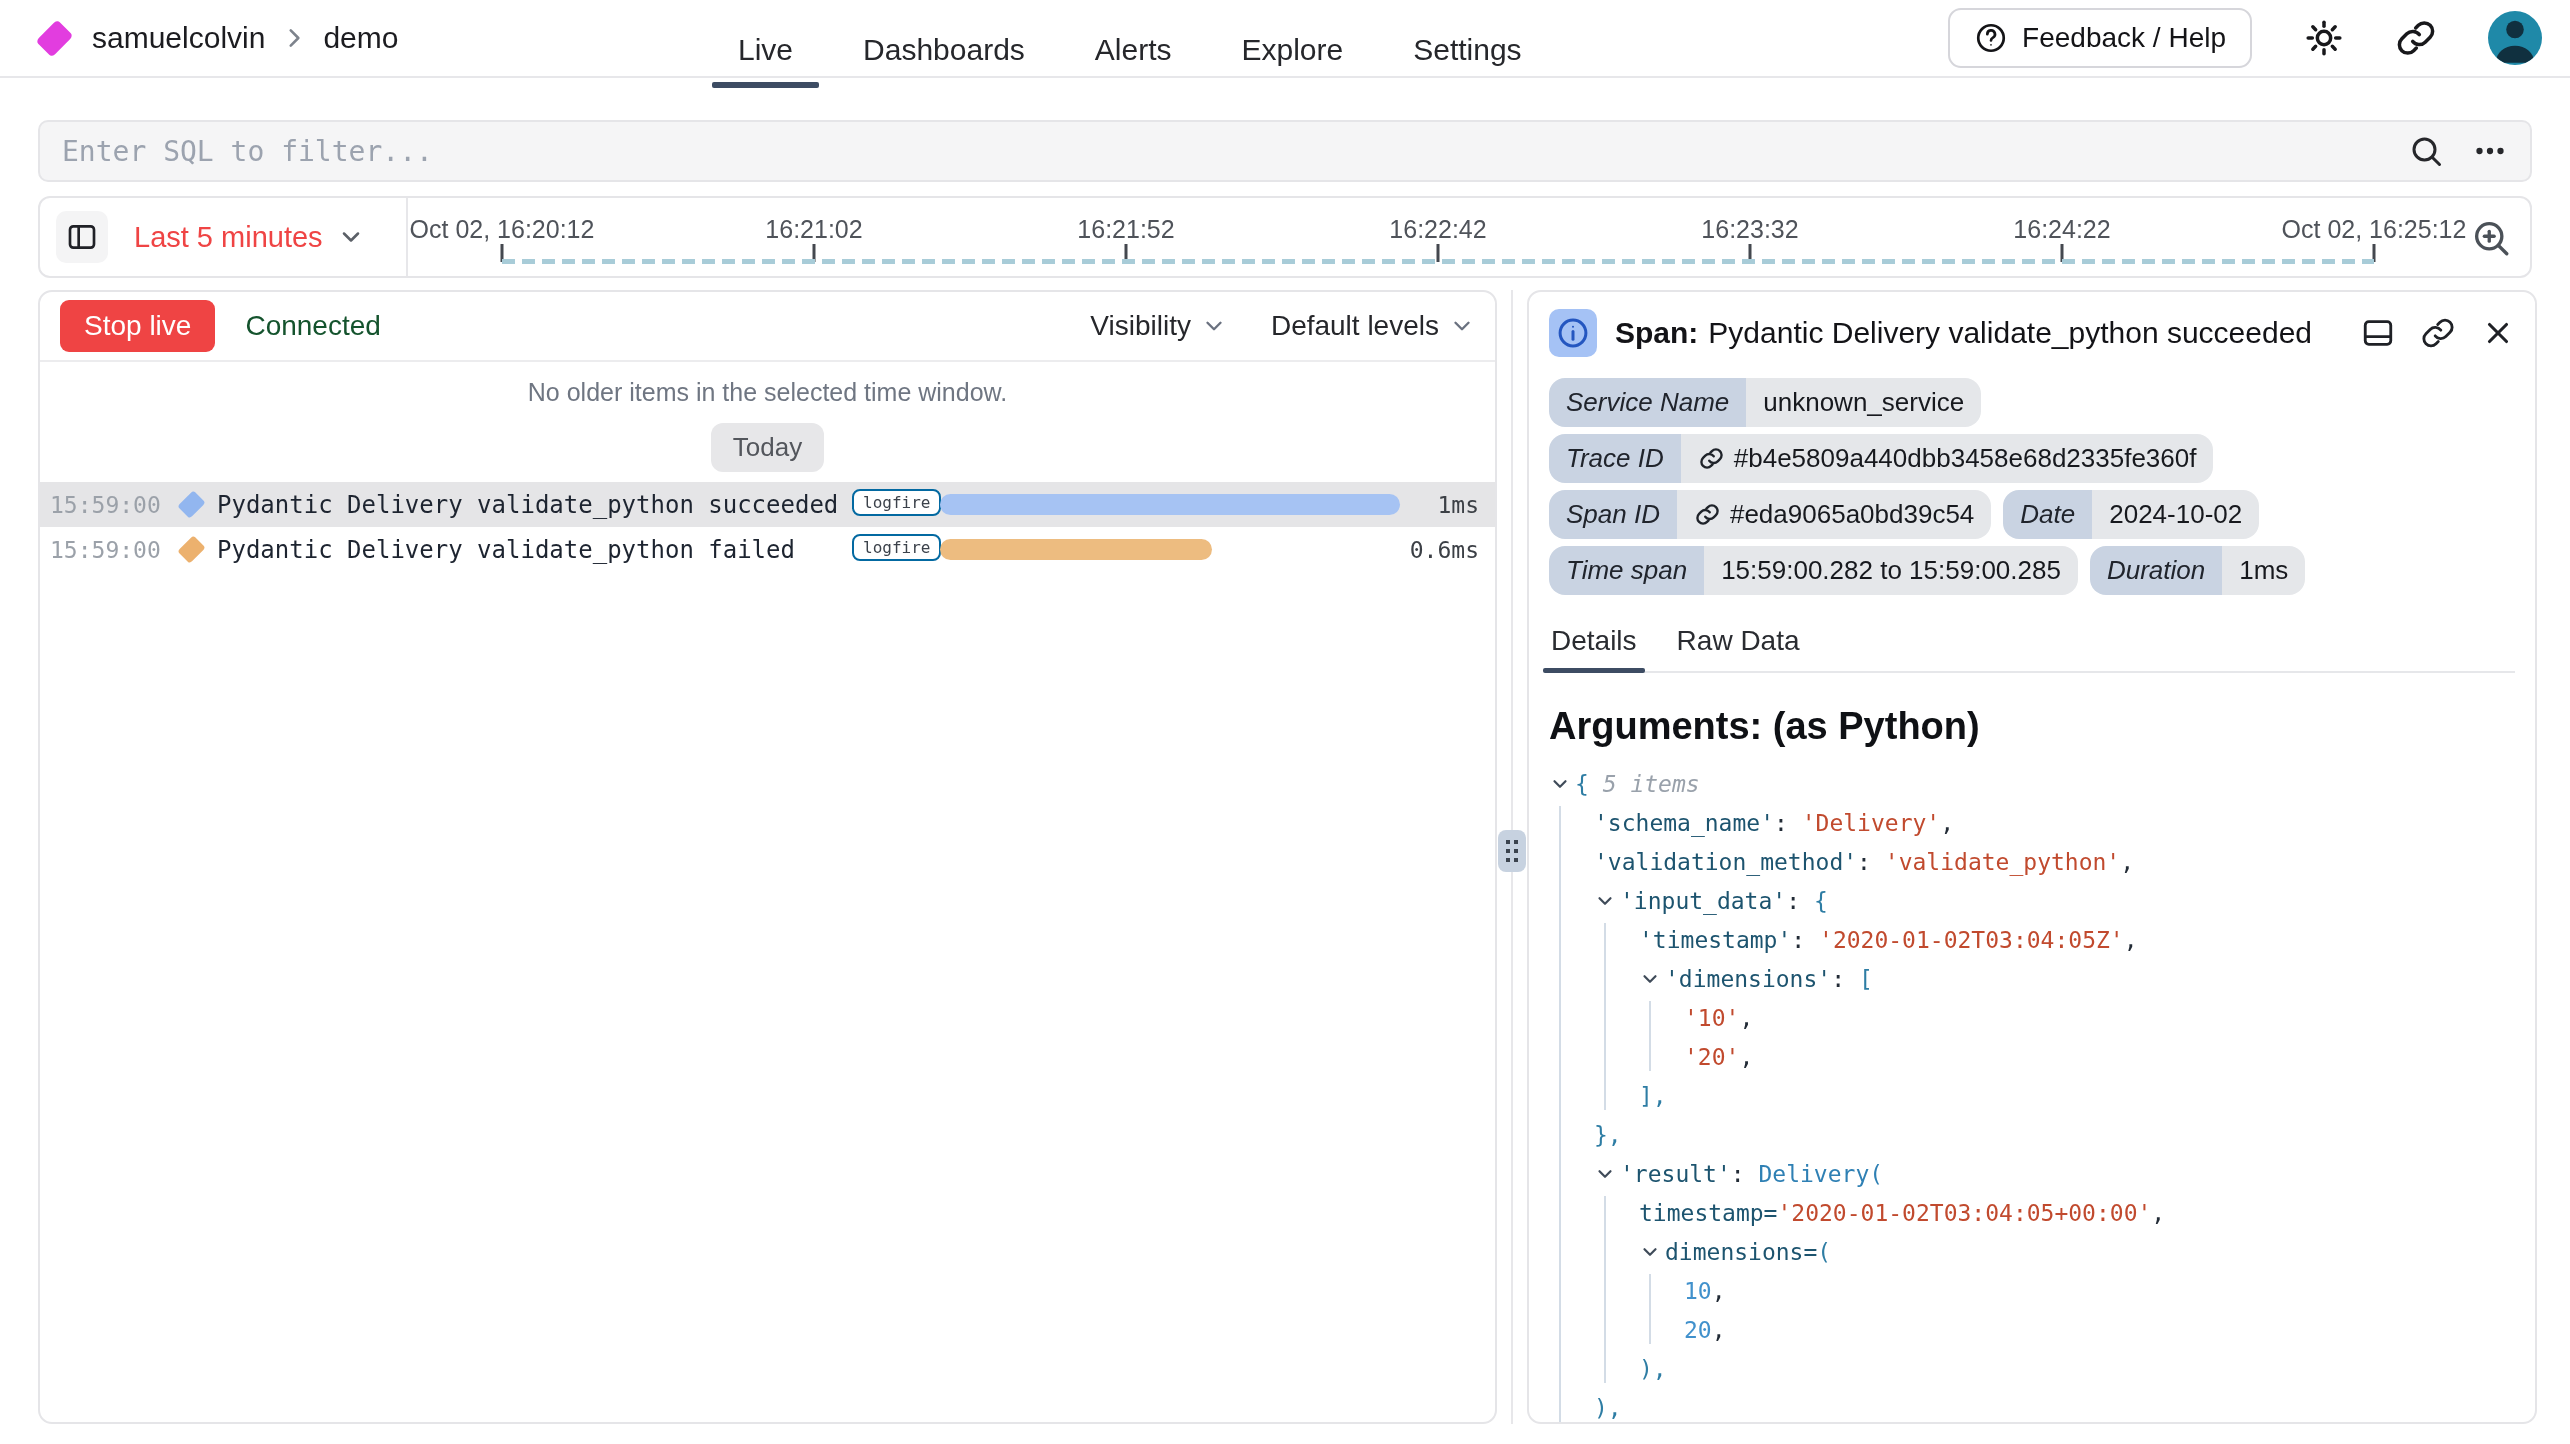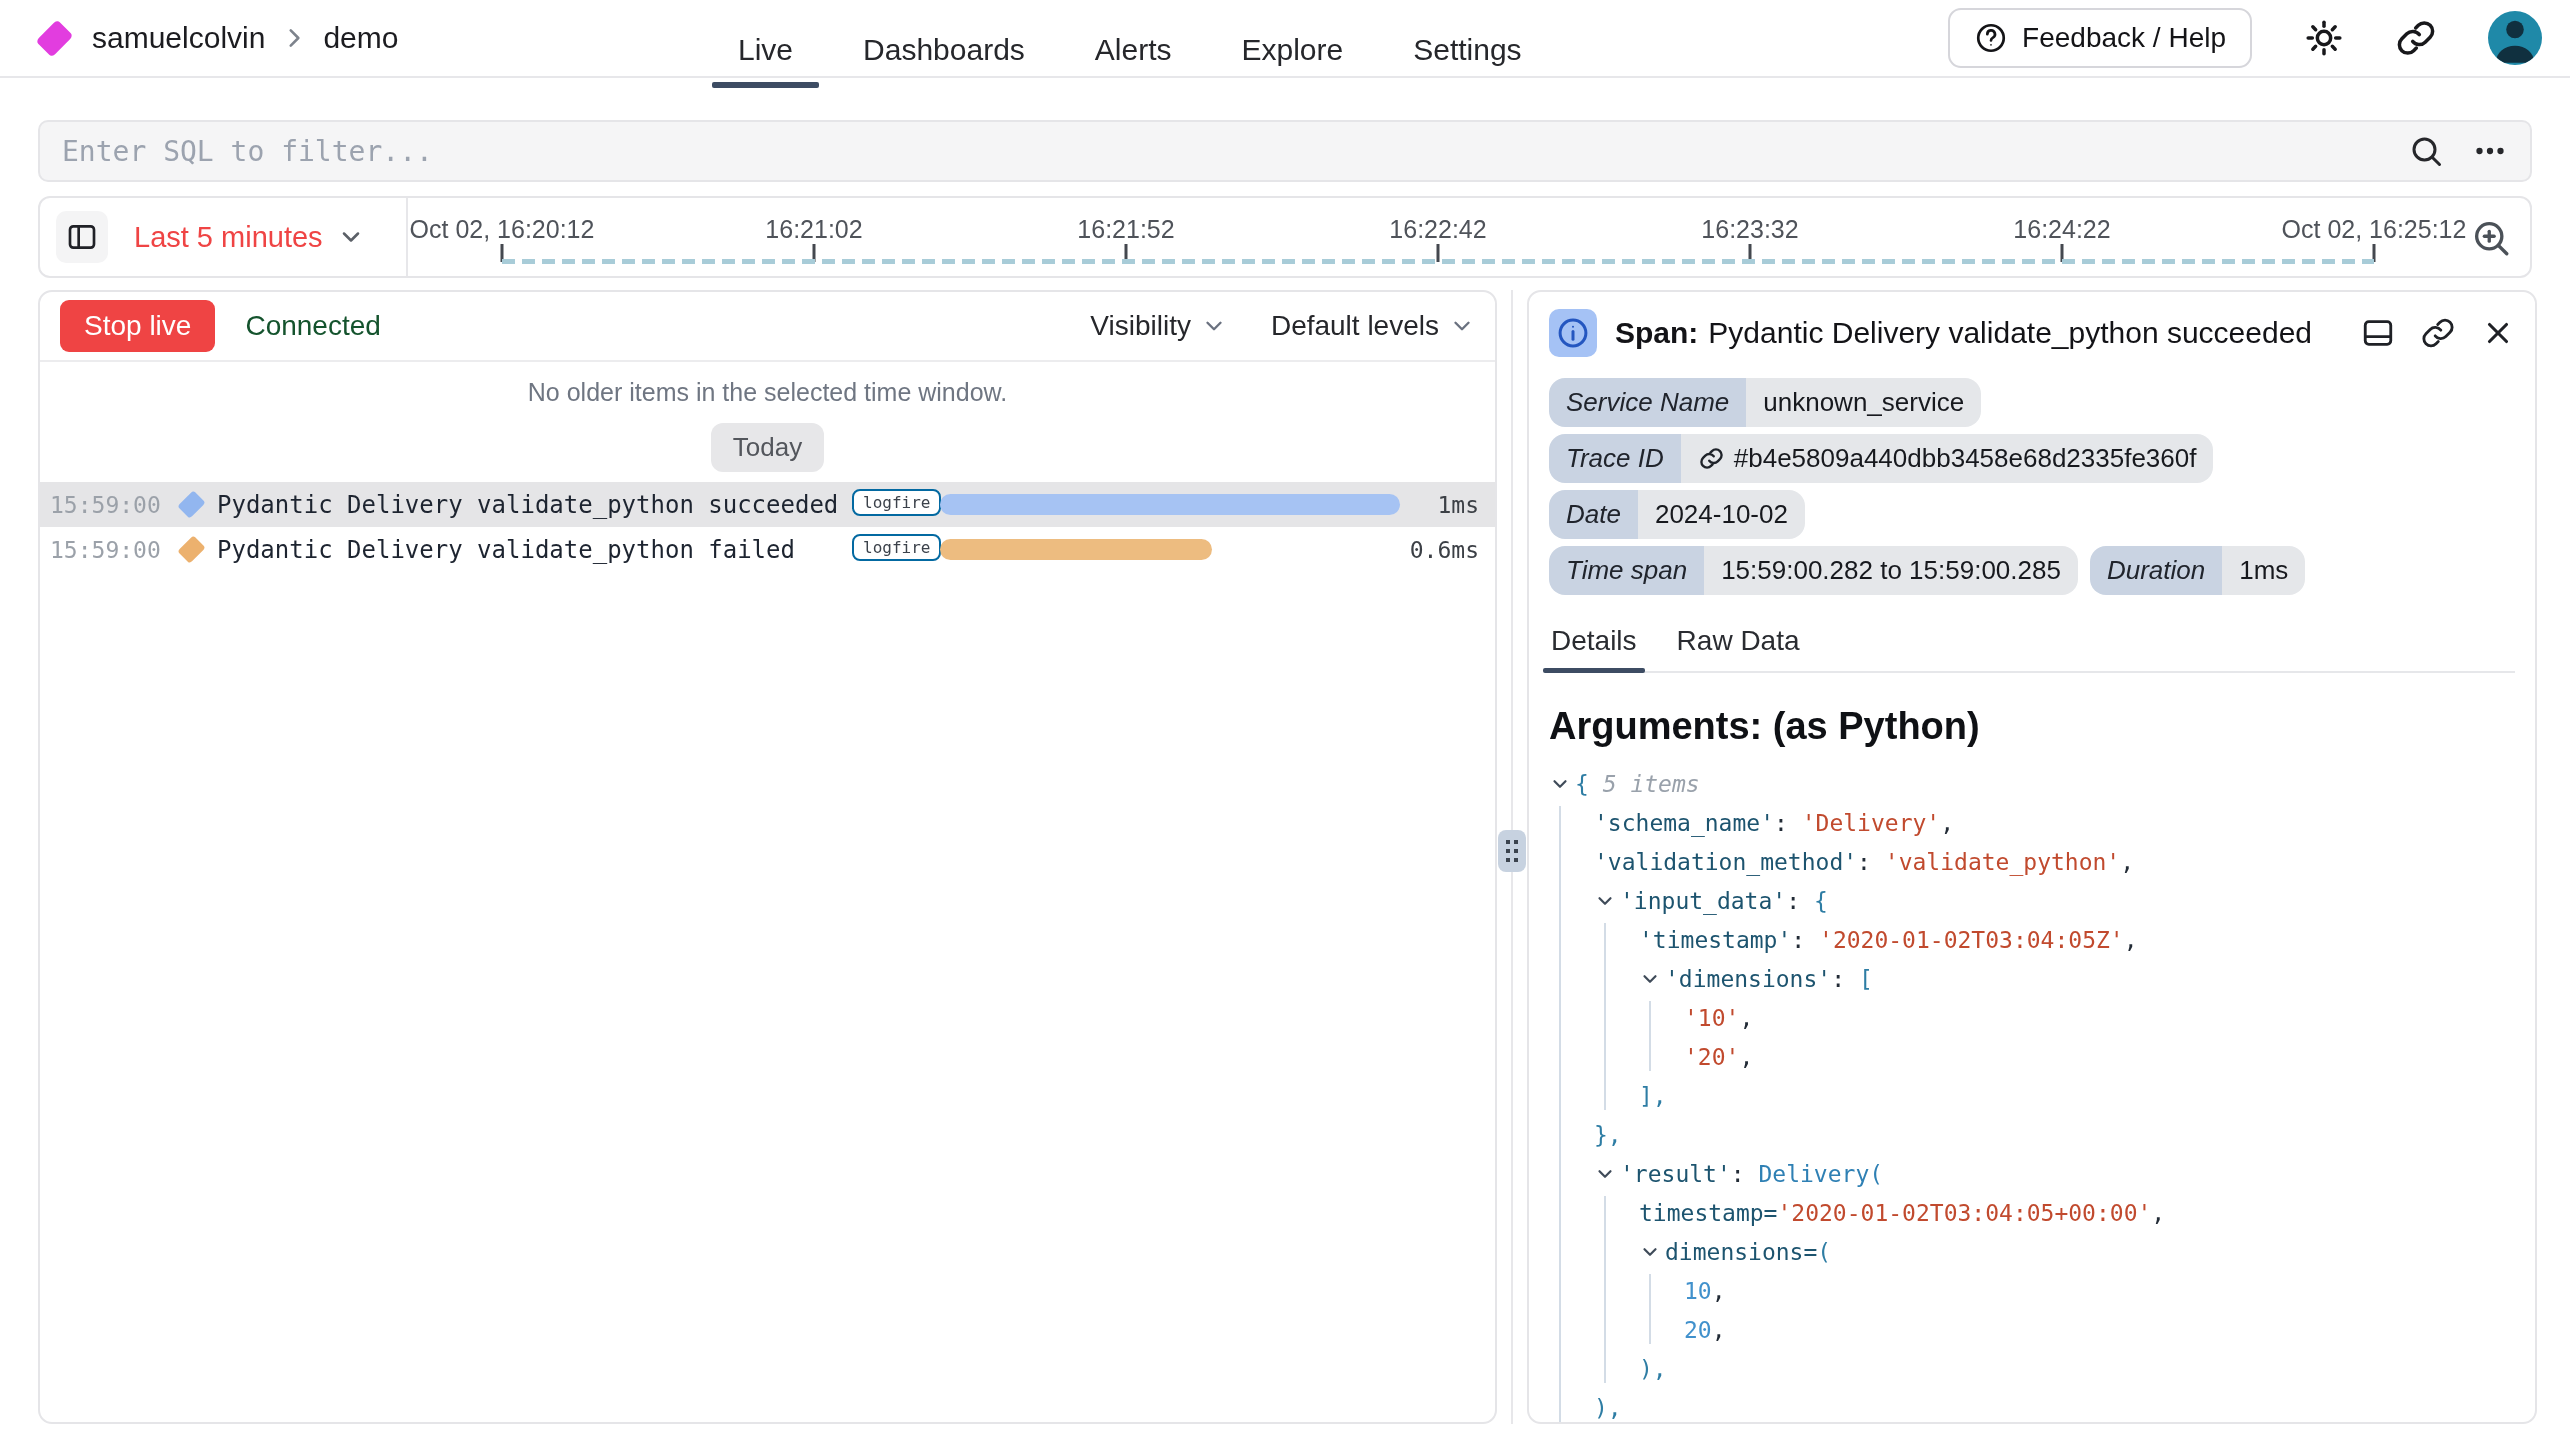--- a/index.html
+++ b/index.html
@@ -338,20 +338,32 @@
                 <path d="M10 14a5 5 0 0 0 7.5.5l2-2a5 5 0 0 0-7.1-7.1L11 6.8"></path>
                 <path d="M14 10a5 5 0 0 0-7.5-.5l-2 2a5 5 0 0 0 7.1 7.1L13 17.2"></path>
               </svg>
             </span>
             <span>#b4e5809a440dbb3458e68d2335fe360f</span>
           </span>
         </span>
       </div>
       <div class="brow">
         <span class="badge">
+          <span class="bl">Span ID</span>
+          <span class="bv">
+            <span>
+              <svg width="27" height="27" viewBox="0 0 24 24" fill="none" stroke="#1f232a" stroke-width="2.1" stroke-linecap="round" stroke-linejoin="round">
+                <path d="M10 14a5 5 0 0 0 7.5.5l2-2a5 5 0 0 0-7.1-7.1L11 6.8"></path>
+                <path d="M14 10a5 5 0 0 0-7.5-.5l-2 2a5 5 0 0 0 7.1 7.1L13 17.2"></path>
+              </svg>
+            </span>
+            <span>#eda9065a0bd39c54</span>
+          </span>
+        </span>
+        <span class="badge">
           <span class="bl">Date</span>
           <span class="bv">
             <span>2024-10-02</span>
           </span>
         </span>
       </div>
       <div class="brow">
         <span class="badge">
           <span class="bl">Time span</span>
           <span class="bv">

